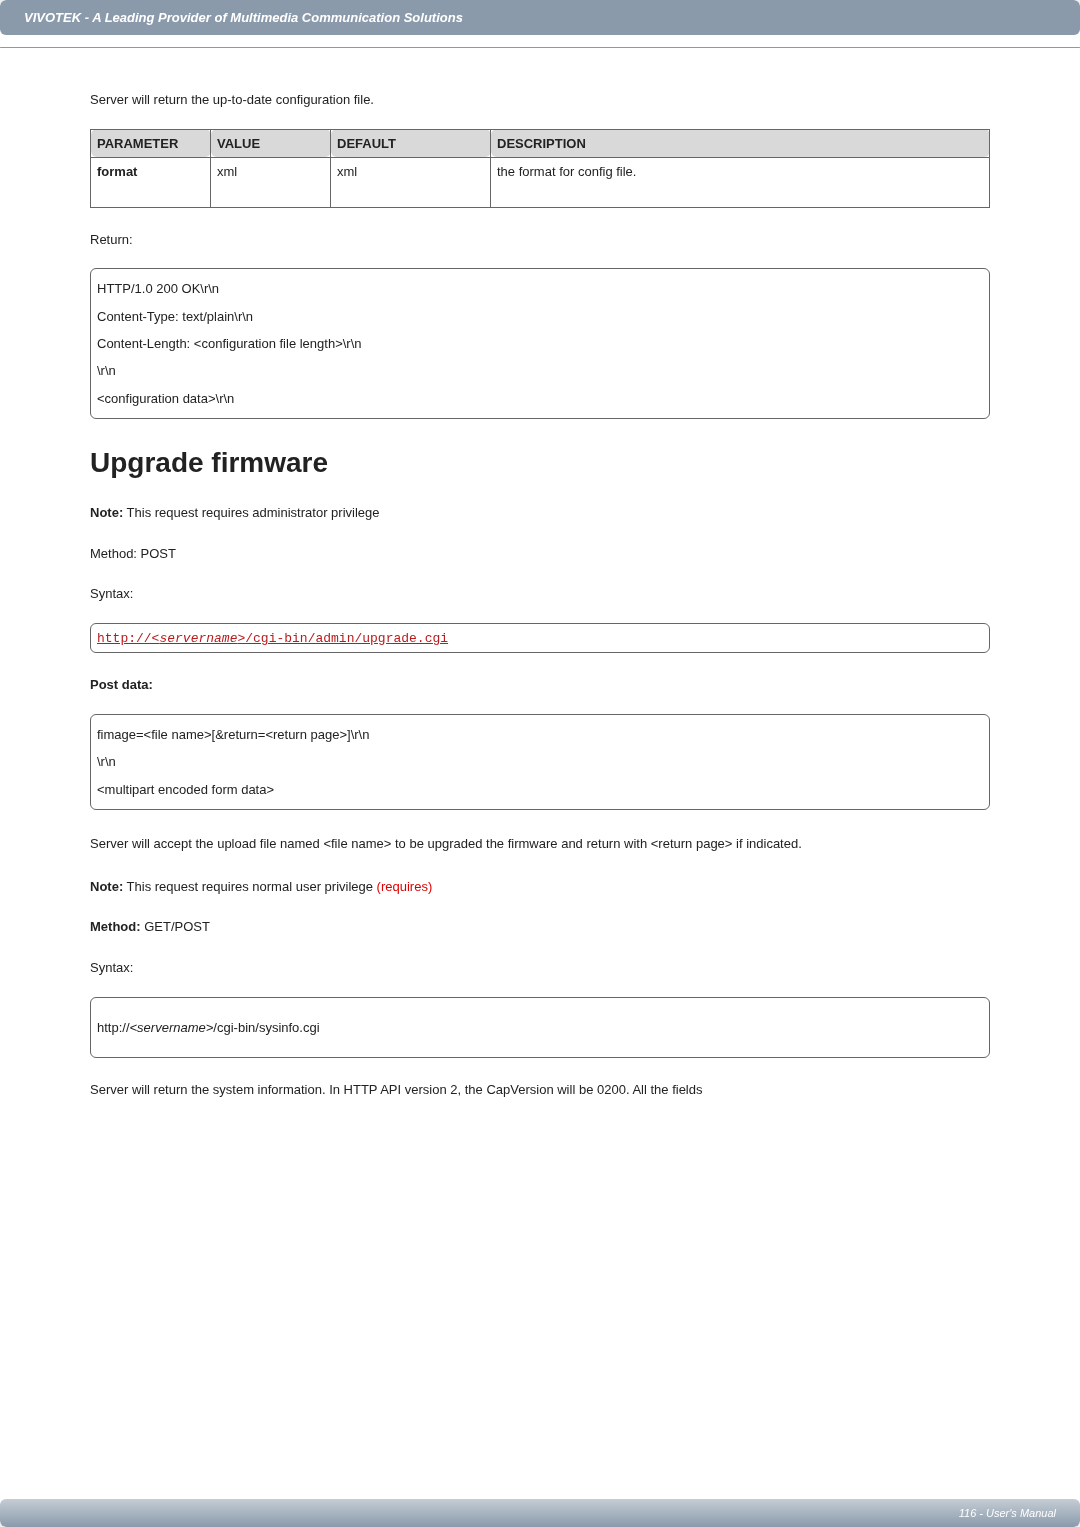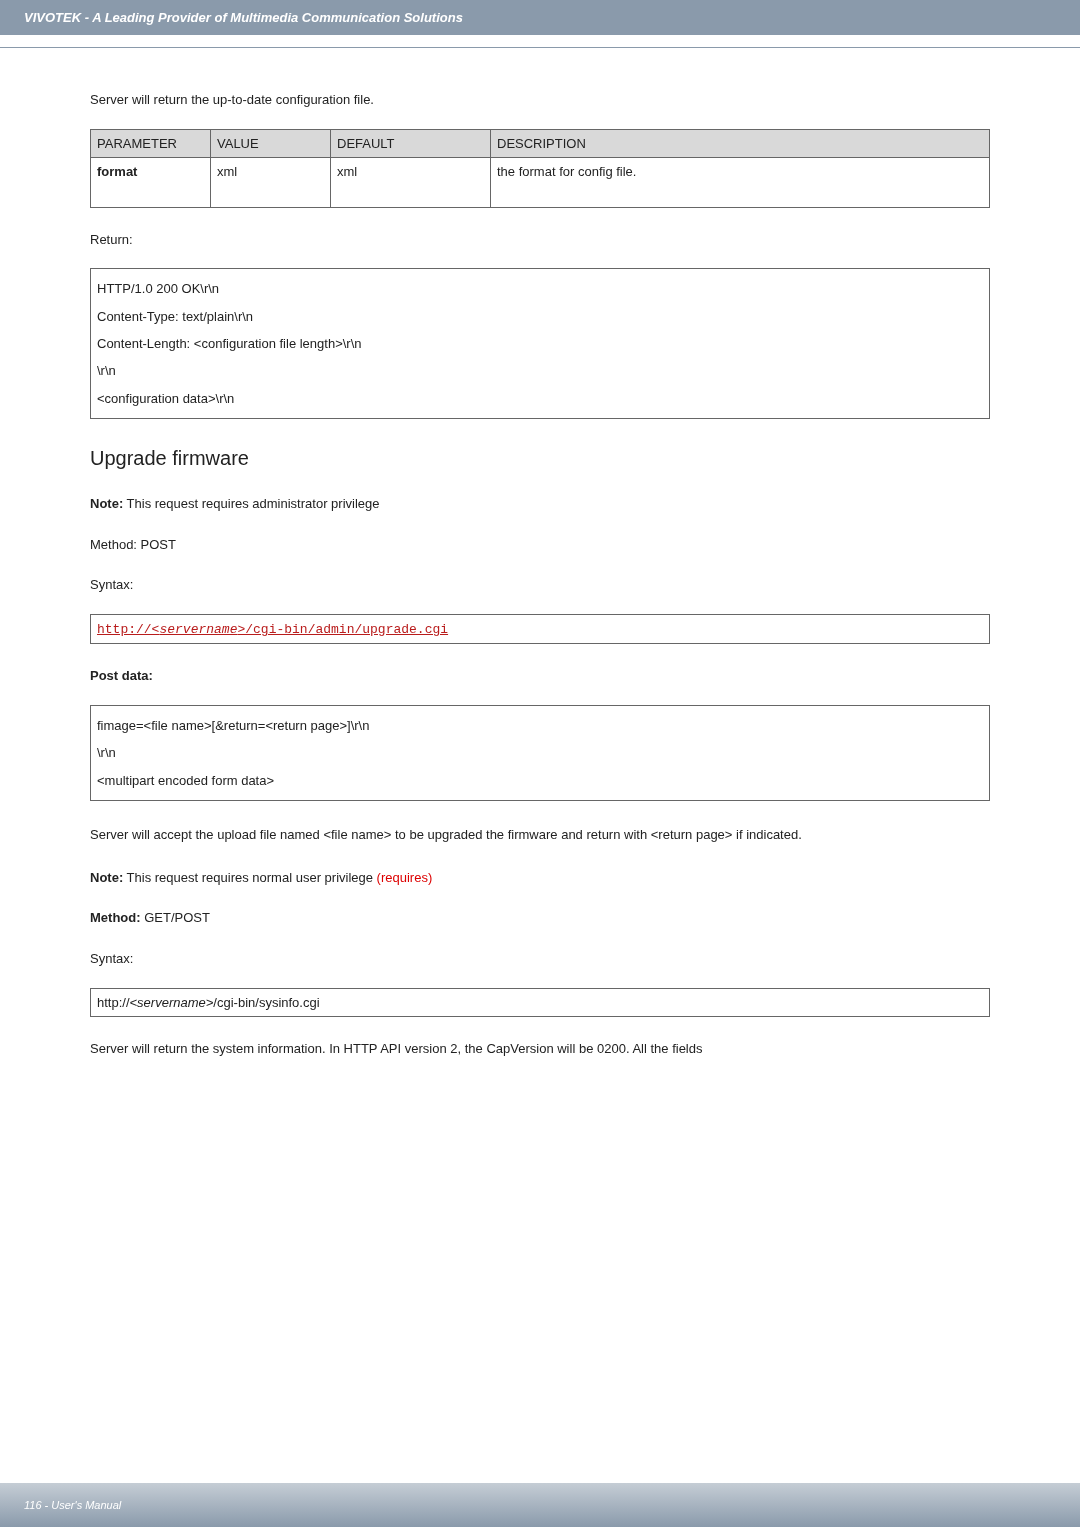--- a/index.html
+++ b/index.html
@@ -1,33 +1,33 @@
 <!DOCTYPE html>
 <html><head>
 <meta charset="utf-8">
 <style>
-* { margin: 0; padding: 0; box-sizing: border-box; }
+* { margin: 0; padding: 0; box-sizing: border-box; border-radius: 6px; }
 body { font-family: Verdana, Arial, sans-serif; background: #eceef0; width: 1080px; margin: 0 auto; }
 .page { background: #fff; min-height: 1527px; position: relative; }
 .header { background: #8a9aab; color: #fff; padding: 10px 24px; font-size: 13px; font-weight: bold; font-style: italic; }
 .hr-line { border-bottom: 1.5px solid #8a9aab; margin-top: 12px; }
 .content { padding: 40px 90px 0 90px; font-size: 13px; color: #222; }
 .content p { line-height: 1.9; margin-bottom: 16px; }
 .tbl { width: 100%; border-collapse: collapse; margin-bottom: 20px; }
 .tbl td, .tbl th { border: 1px solid #666; padding: 6px 6px; text-align: left; font-size: 13px; vertical-align: top; }
-.tbl th { background: #d9d9d9; font-weight: normal; }
+.tbl th { background: #d9d9d9; font-weight: bold; }
 .box { border: 1px solid #666; padding: 6px 6px; margin-bottom: 20px; line-height: 2.1; font-size: 13px; }
-h2 { font-size: 20px; font-weight: normal; margin: 28px 0 22px 0; }
+h2 { font-size: 28px; font-weight: bold; margin: 28px 0 22px 0; }
 .note-line { margin-bottom: 6px; }
 .bold { font-weight: bold; }
 .obsolete { color: #d00; }
 .url { color: #b91c1c; text-decoration: underline; font-family: 'Courier New', monospace; font-size: 13px; }
 .url .svr { font-style: italic; }
 .ital { font-style: italic; }
-.footer { position: absolute; bottom: 0; left: 0; right: 0; background: linear-gradient(to bottom, #c5cdd5, #8a9aab); color: #fff; padding: 16px 24px; font-size: 11px; font-style: italic; }
+.footer { position: absolute; bottom: 0; left: 0; right: 0; background: linear-gradient(to bottom, #c5cdd5, #8a9aab); color: #fff; padding: 8px 24px; font-size: 11px; font-style: italic; text-align: right; }
 </style>
 </head>
 <body>
 
 <div class="page">
   <div class="header">VIVOTEK - A Leading Provider of Multimedia Communication Solutions</div>
   <div class="hr-line"></div>
 
   <div class="content">
 
@@ -82,21 +82,21 @@
 
 
     <p class="note-line">
       <span class="bold">Note:</span><span> This request requires normal user privilege </span><span class="obsolete">(requires)</span>
     </p>
     <p>
       <span class="bold">Method:</span><span> GET/POST</span>
     </p>
 
     <p>Syntax:</p>
-    <div class="box" style="line-height:1.5; padding:4px 6px;">
+    <div class="box" style="line-height:1.5; padding:20px 6px;">
       <span>http://</span><span class="ital">&lt;servername&gt;</span><span>/cgi-bin/sysinfo.cgi</span>
     </div>
 
     <p>Server will return the system information. In HTTP API version 2, the CapVersion will be 0200. All the fields</p>
 
   </div>
 
   <div class="footer">116 - User's Manual</div>
 </div>
 

